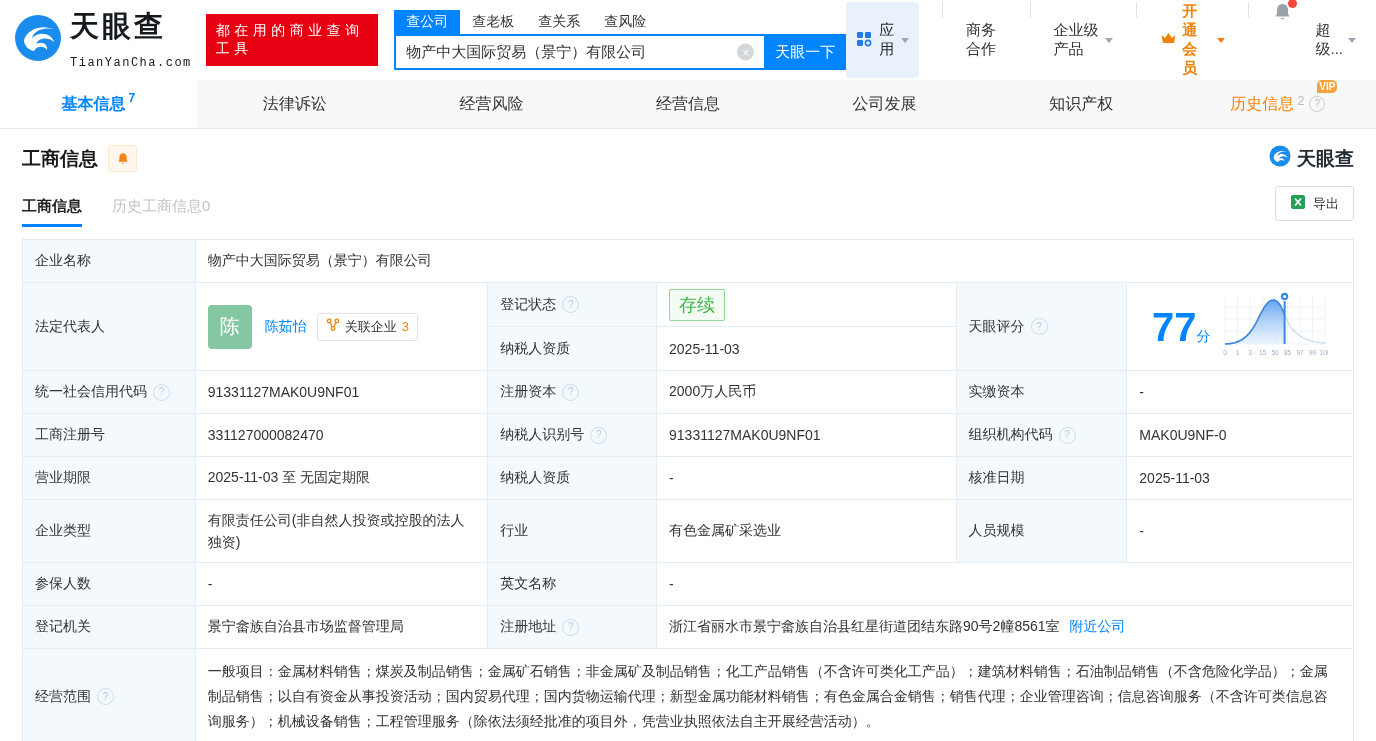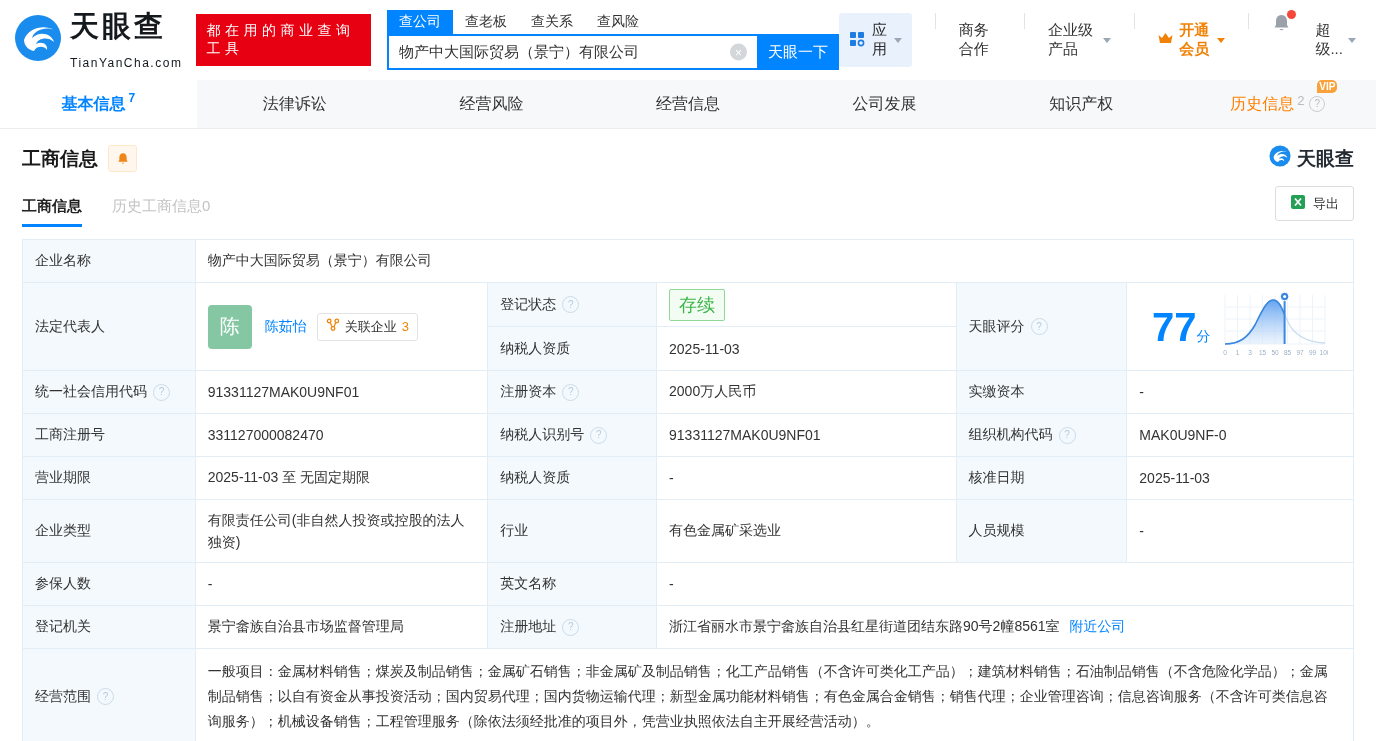--- a/index.html
+++ b/index.html
@@ -2,21 +2,21 @@
 <html><head>
 <meta charset="utf-8">
 <style>
   html,body{margin:0;padding:0;}
   body{width:1376px;height:741px;overflow:hidden;background:#fff;
        font-family:"Liberation Sans","DejaVu Sans",sans-serif;color:#333;}
   
   .hdr{height:80px;display:flex;align-items:center;padding:0 20px 0 14px;box-sizing:border-box;}
   .logo{display:flex;align-items:center;gap:8px;cursor:pointer;}
   .logo-text .cn{font-size:29px;font-weight:bold;color:#14191e;letter-spacing:3px;line-height:30px;}
-  .logo-text .en{font-size:12px;color:#14191e;letter-spacing:1.5px;margin-top:15px;}
+  .logo-text .en{font-size:12px;color:#14191e;letter-spacing:1.5px;margin-top:15px;font-family:Liberation Mono, monospace;}
   .banner{background:#e60012;color:#fff;padding:8px 10px;margin-left:14px;}
   .banner .l1{font-size:14px;letter-spacing:4.5px;}
   .banner .l2{font-size:14px;letter-spacing:0.5px;margin-top:4px;}
   .search{margin-left:16px;}
   .search-tabs{display:flex;}
   .search-tab{font-size:14px;color:#333;padding:3px 12px;cursor:pointer;}
   .search-tab.active{background:#0084ff;color:#fff;}
   .search-row{display:flex;}
   .search-input-wrap{position:relative;}
   .search-input{width:322px;height:32px;border:2px solid #0084ff;border-right:none;

